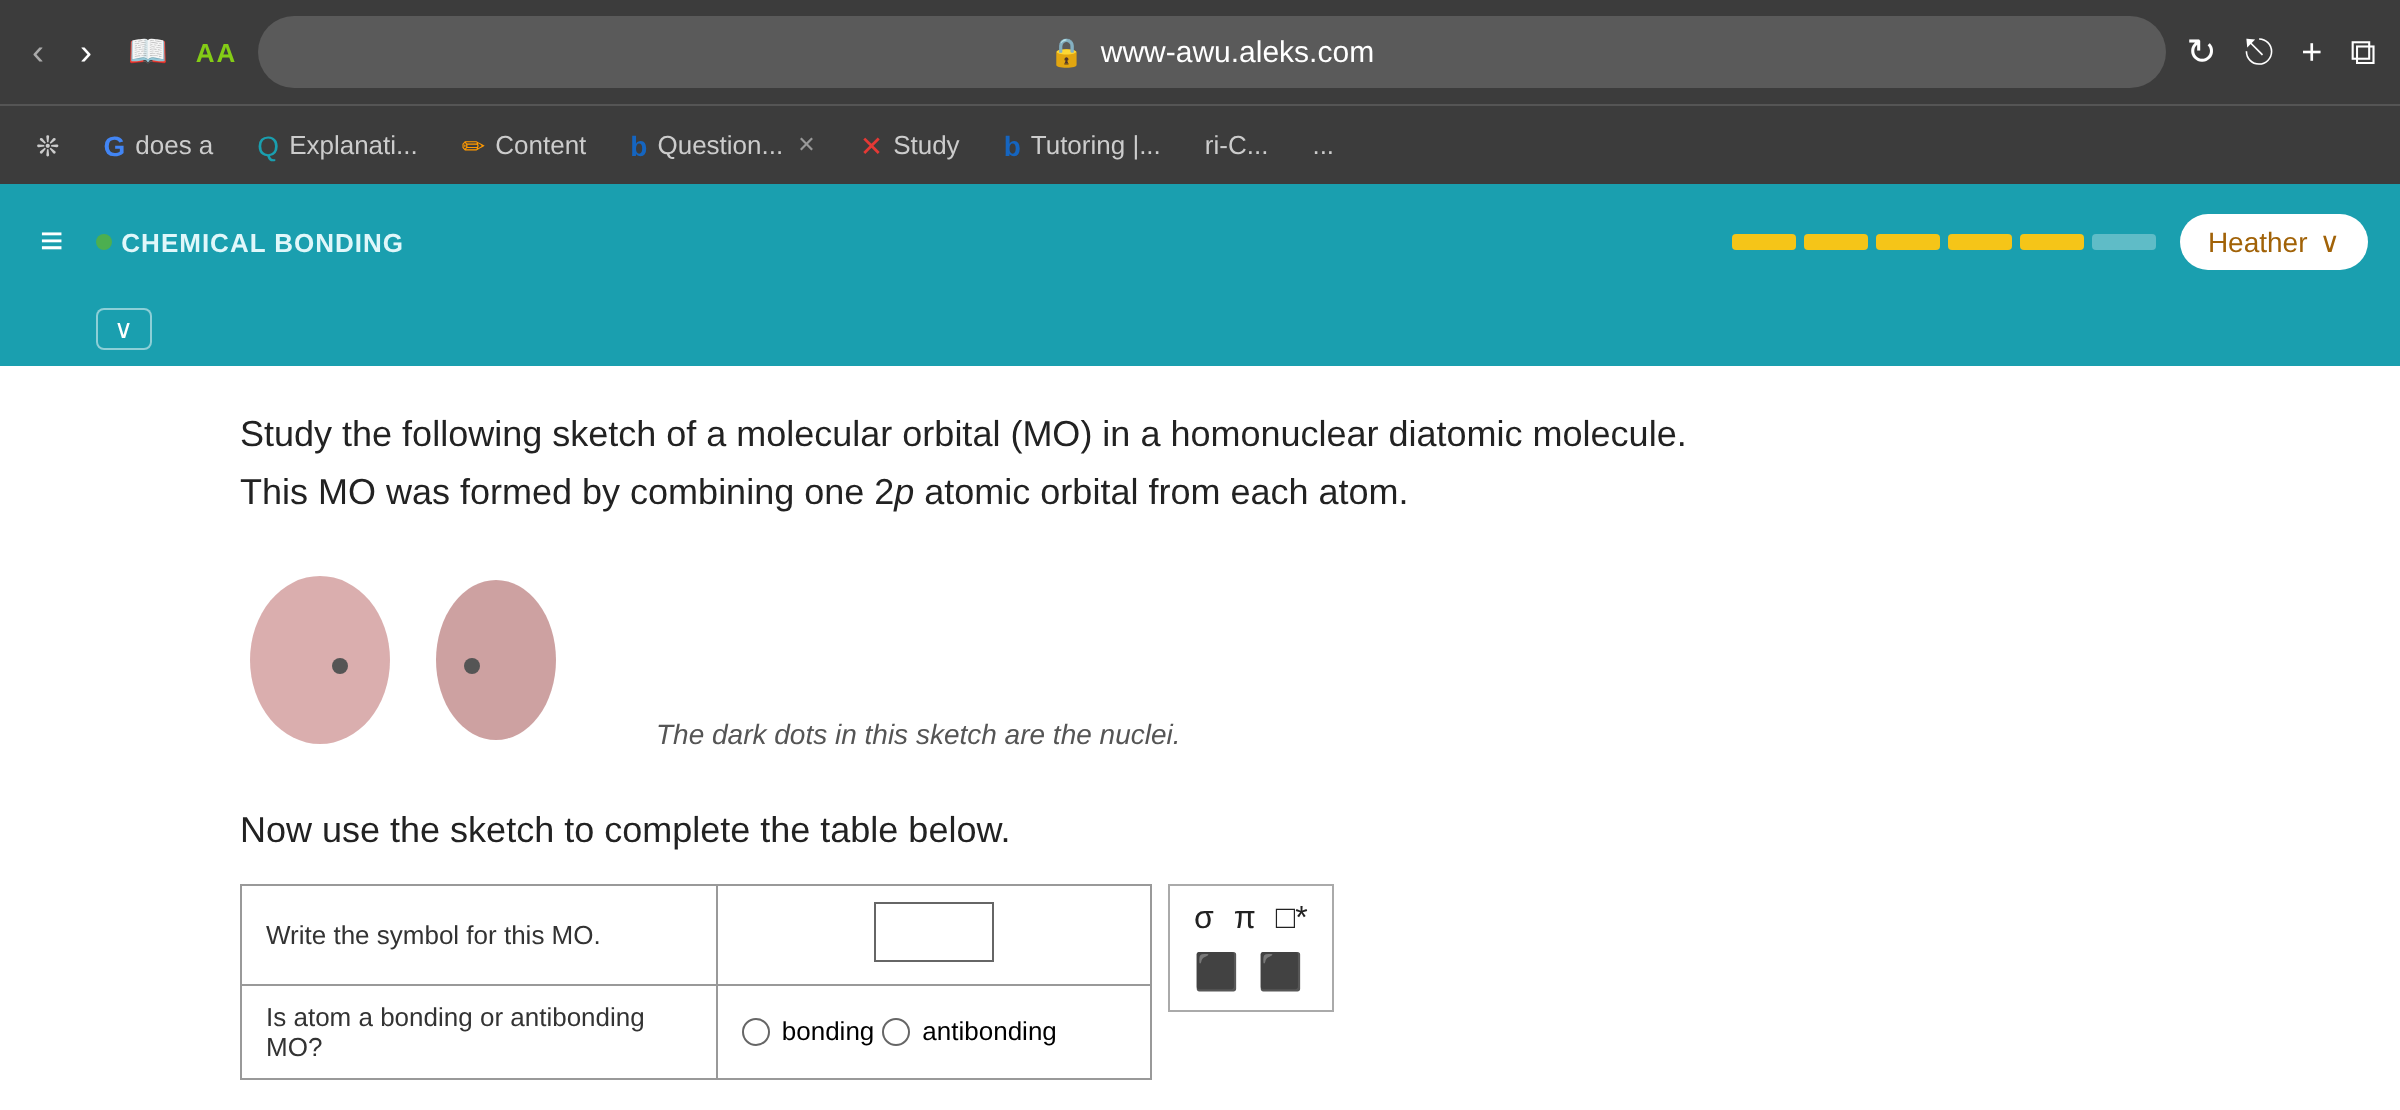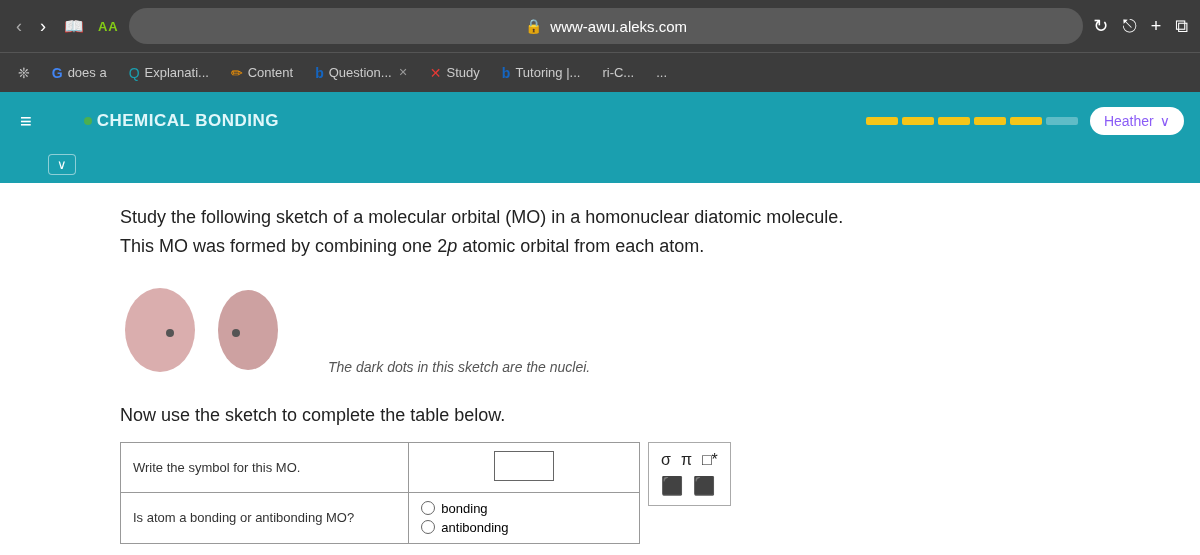--- a/index.html
+++ b/index.html
@@ -101,28 +101,27 @@
       background: none;
       border: none;
       cursor: pointer;
       padding: 4px;
     }
     .header-titles {
       flex: 1;
     }
     .chemical-bonding-label {
       color: #e0f7fa;
-      font-size: 17px;
+      font-size: 13px;
       font-weight: 600;
       text-transform: uppercase;
       letter-spacing: 0.5px;
       display: flex;
       align-items: center;
       gap: 5px;
-      margin-left: 36px;
     }
     .green-dot {
       width: 8px;
       height: 8px;
       background: #4caf50;
       border-radius: 50%;
       display: inline-block;
     }
     .topic-title {
       color: #fff;
@@ -136,21 +135,21 @@
     }
     .progress-segment {
       height: 8px;
       width: 32px;
       border-radius: 2px;
     }
     .seg-filled { background: #f5c518; }
     .seg-empty { background: rgba(255,255,255,0.3); }
     .user-btn {
       background: #fff;
-      color: #8b5cf6;
+      color: #a16207;
       border: none;
       border-radius: 20px;
       padding: 6px 14px;
       font-size: 14px;
       cursor: pointer;
       display: flex;
       align-items: flex-end;
       gap: 6px;
       font-weight: 500;
     }
@@ -202,42 +201,42 @@
     }
     .complete-table-text {
       font-size: 18px;
       color: #222;
       margin-bottom: 16px;
     }
     .answer-table {
       border: 1px solid #999;
       border-collapse: collapse;
       font-size: 13px;
-      width: 520px;
+      width: 456px;
     }
     .answer-table td {
       border: 1px solid #999;
       padding: 8px 12px;
       vertical-align: middle;
     }
     .answer-table td:first-child {
       color: #333;
       width: 200px;
     }
     .answer-table td.input-cell {
       width: 160px;
       text-align: center;
     }
     .text-input-box {
       border: 1px solid #666;
       width: 60px;
       height: 30px;
       display: inline-block;
     }
-    .radio-group { display: flex; flex-direction: column; gap: 4px; }
+    .radio-group { display: flex; flex-direction: row; gap: 4px; }
     .radio-option { display: flex; align-items: center; gap: 6px; font-size: 13px; }
     .radio-circle {
       width: 14px; height: 14px;
       border: 1.5px solid #666;
       border-radius: 50%;
       display: inline-block;
       flex-shrink: 0;
     }
 
     

